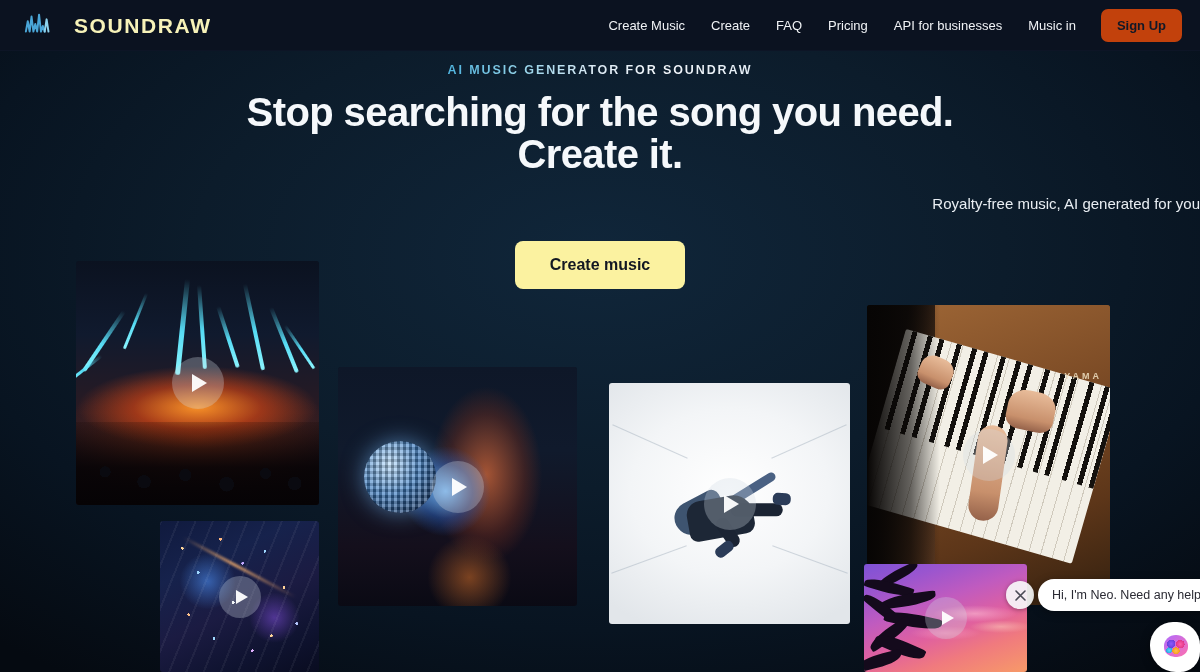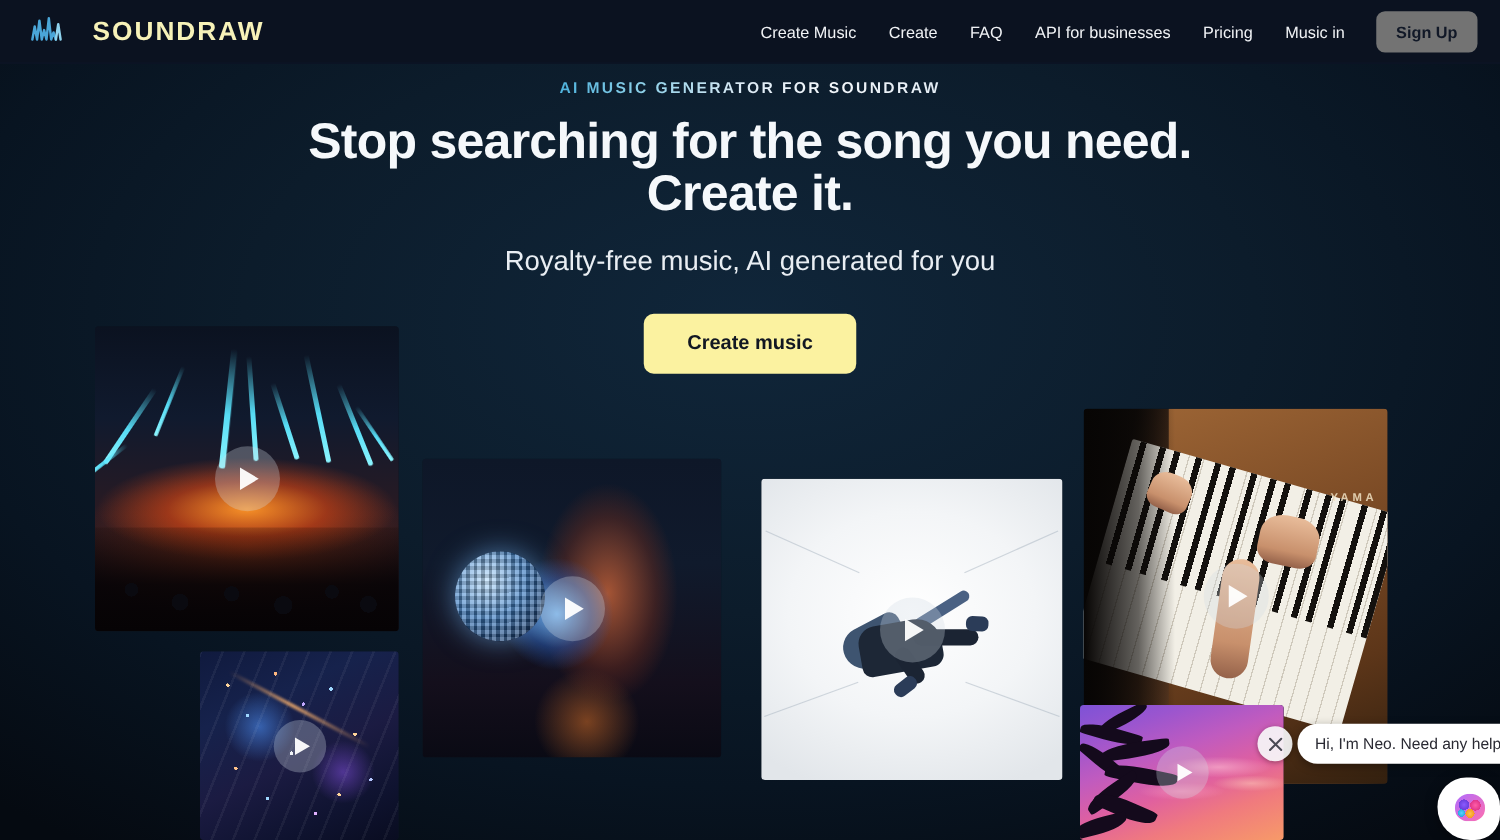--- a/index.html
+++ b/index.html
@@ -41,21 +41,21 @@
     margin-left:auto;
     display:flex; align-items:center; gap:0;
   }
   .nav-link{
     font-size:13px; color:#f0f2f5; padding:0 13px;
     text-decoration:none; white-space:nowrap; cursor:pointer;
     line-height:51px;
   }
   .signup-btn{
     margin-left:12px;
-    background:#737373; color:#111827;
+    background:#c2410c; color:#111827;
     font-size:13px; font-weight:bold;
     border:none; border-radius:7px;
     padding:9px 16px; cursor:pointer;
     white-space:nowrap;
   }
 
   
   .hero{
     position:absolute; top:51px; left:0; right:0;
     text-align:center;
@@ -72,21 +72,21 @@
     display:inline-block;
   }
   .headline{
     margin-top:14px;
     font-size:40px; line-height:1.04; font-weight:bold;
     color:#f5f8fb; letter-spacing:-0.6px;
   }
   .headline .l2{ display:block; }
   .subtitle{
     margin-top:20px;
-    font-size:22px; color:#e9eef3; font-weight:normal;
+    font-size:15px; color:#e9eef3; font-weight:normal;text-align:right;
   }
   .cta{
     margin-top:29px;
     display:inline-block;
     background:#fbf2a0; color:#121722;
     font-size:16px; font-weight:bold;
     border:none; border-radius:8px;
     padding:15px 35px; cursor:pointer;
   }
 
@@ -287,22 +287,22 @@
           <path d="M22 20 L24 7 L26 20" fill="none" stroke="#8fd3ee" stroke-width="2.1" stroke-linecap="round" stroke-linejoin="round"></path>
         </svg>
       </span>
       <span class="logo-text">SOUNDRAW</span>
     </div>
 
     <div class="nav-links">
       <a class="nav-link">Create Music</a>
       <a class="nav-link">Create</a>
       <a class="nav-link">FAQ</a>
+      <a class="nav-link">Pricing</a>
       <a class="nav-link">API for businesses</a>
-      <a class="nav-link">Pricing</a>
       <a class="nav-link">Music in</a>
       <button class="signup-btn">Sign Up</button>
     </div>
   </div>
 
   <div class="hero">
     <div>
       <span class="eyebrow">AI MUSIC GENERATOR FOR SOUNDRAW</span>
     </div>
     <h1 class="headline">
@@ -358,21 +358,21 @@
         <div class="d-body"></div>
         <div class="d-leg1"></div>
         <div class="d-leg2"></div>
         <div class="d-shoe1"></div>
         <div class="d-shoe2"></div>
       </div>
     </div>
     <div class="play"></div>
   </div>
 
-  <div class="tile" style="left:867px; top:327px; width:243px; height:300px;">
+  <div class="tile" style="left:867px; top:305px; width:243px; height:300px;">
     <div class="art art-piano">
       <div class="pno-body"></div>
       <div class="pno-keys"></div>
       <div class="pno-blacks"></div>
       <div class="pno-shadow"></div>
       <div class="pno-hand" style="left:52px;  top:52px;  width:34px; height:30px; transform:rotate(24deg);"></div>
       <div class="pno-hand" style="left:140px; top:86px;  width:48px; height:40px; transform:rotate(12deg);"></div>
       <div class="pno-hand" style="left:106px; top:120px; width:30px; height:96px; border-radius:16px; transform:rotate(8deg);"></div>
       <span class="pno-brand">YAMA</span>
     </div>

